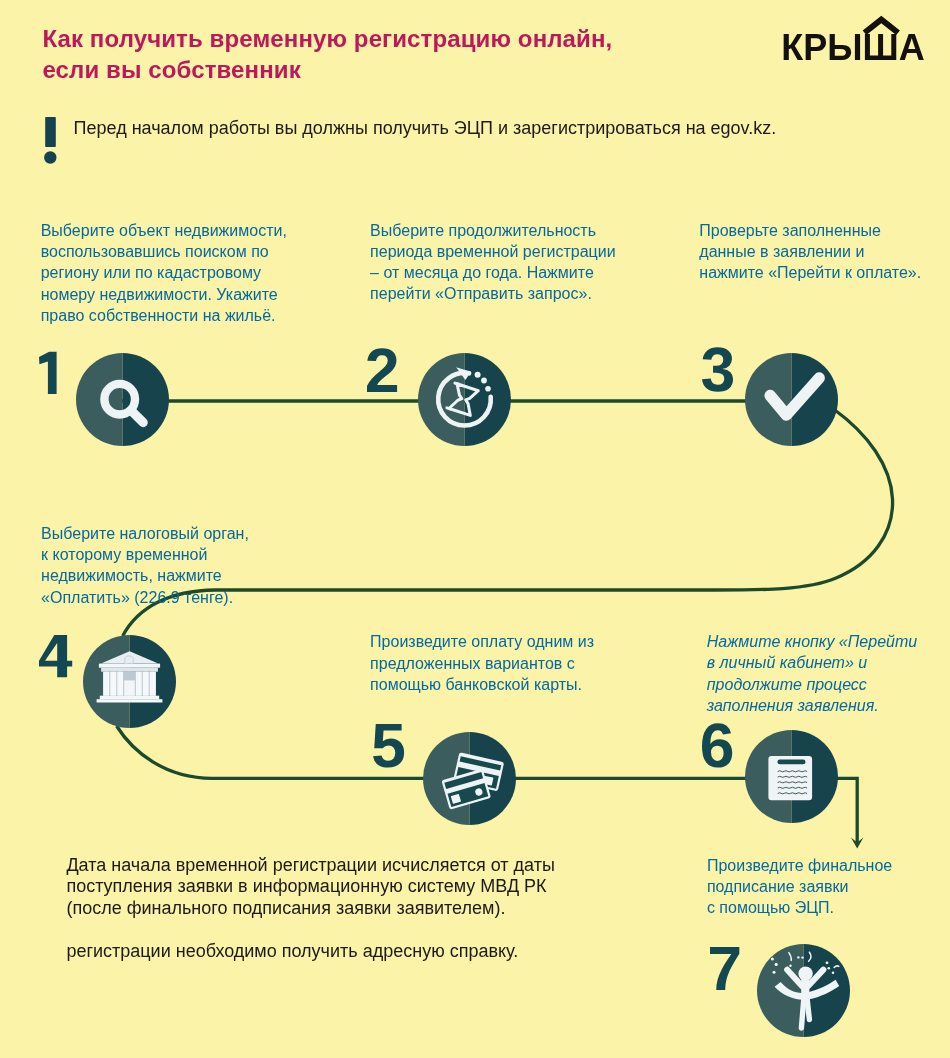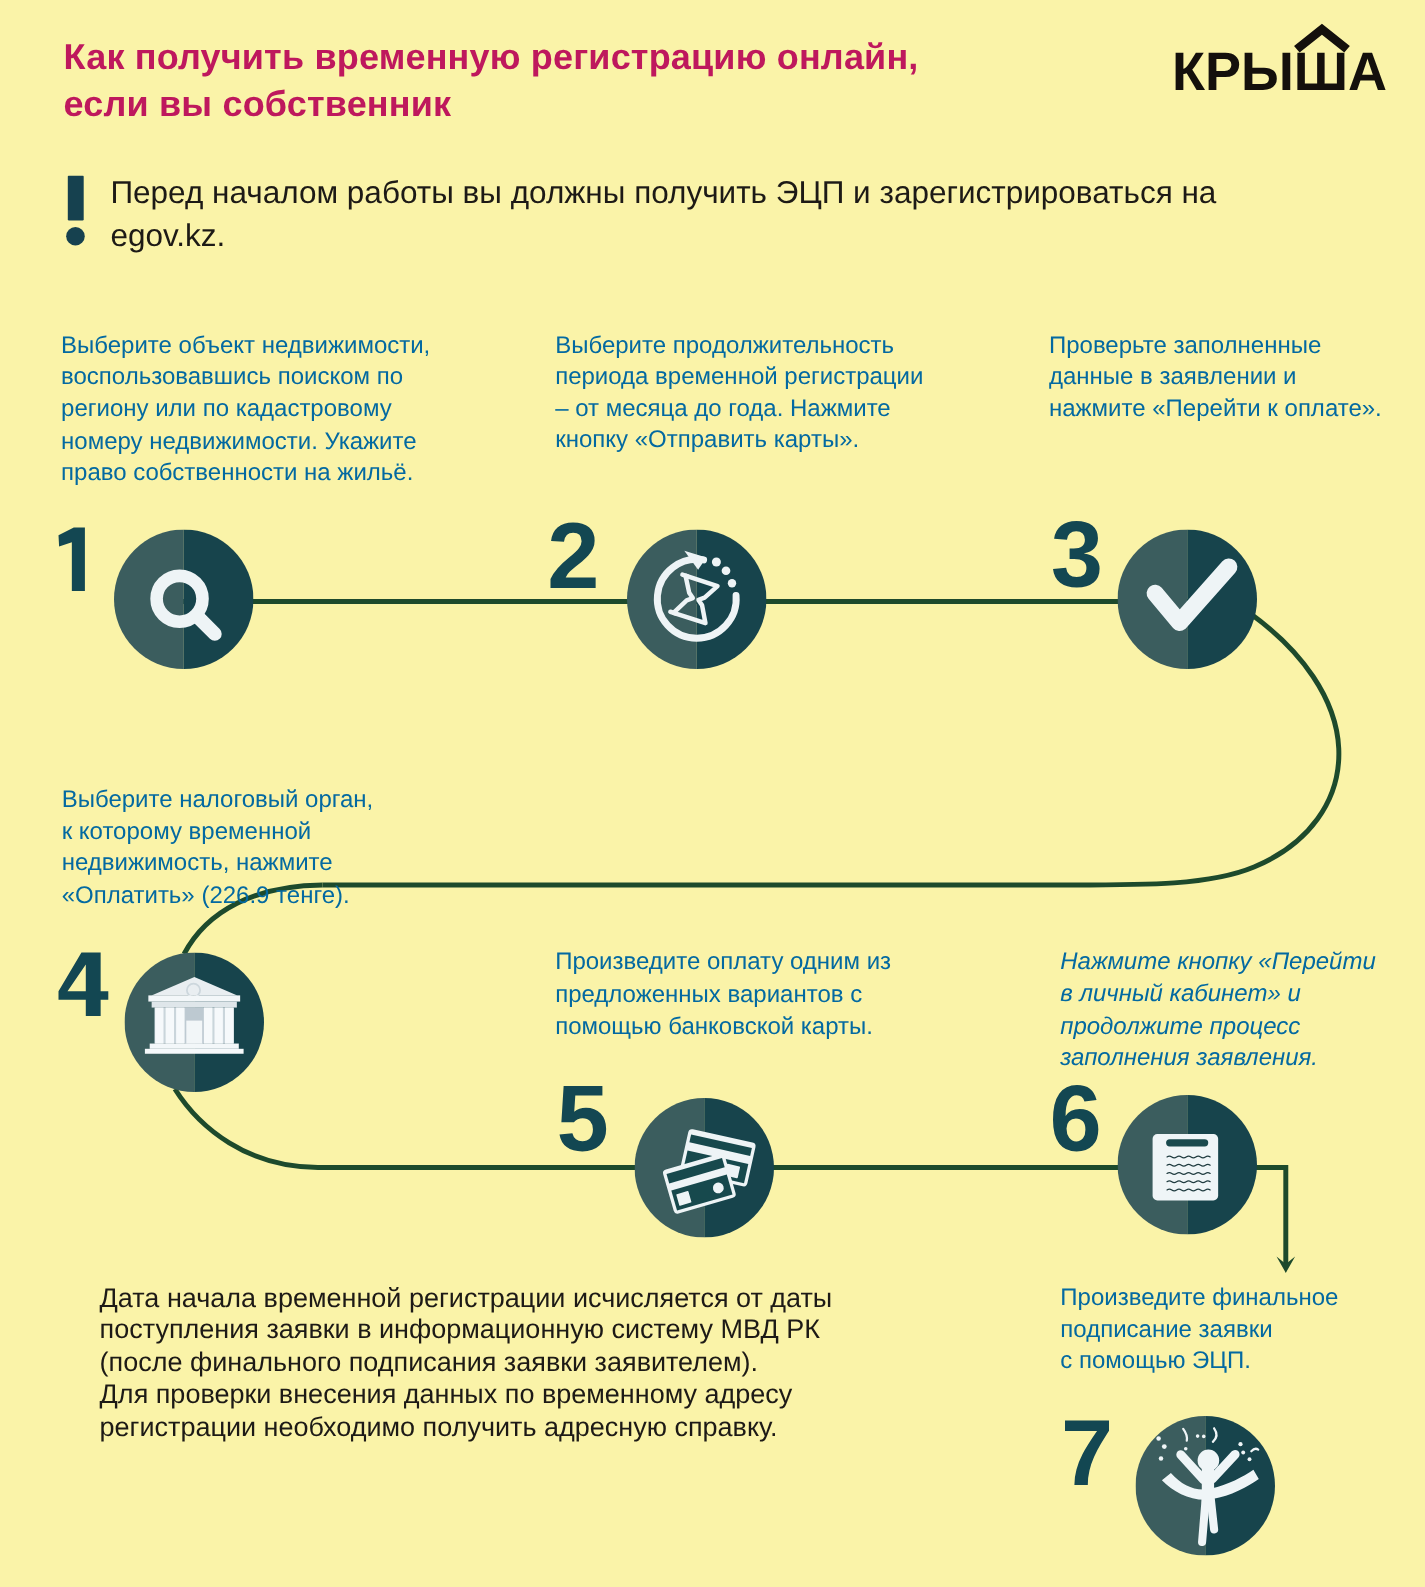--- a/index.html
+++ b/index.html
@@ -8,21 +8,21 @@
        -webkit-font-smoothing:antialiased;}
   #stage{position:absolute;left:0;top:0;width:950px;height:1058px;}
   .abs{position:absolute;}
 
   
   #title{left:42.4px;top:23px;width:660px;font-size:24px;font-weight:700;
          line-height:31px;color:#be185d;letter-spacing:0.12px;}
   #logo{left:780px;top:8px;width:150px;height:56px;}
 
   
-  #notice{left:73.6px;top:114px;width:790px;font-size:21px;line-height:29px;color:#1d1a16;}
+  #notice{left:73.6px;top:114px;width:790px;font-size:18px;line-height:29px;color:#1d1a16;}
   #bang{left:44px;top:117px;width:14px;height:47px;}
 
   
   .steptext{font-size:16px;line-height:21.2px;color:#0369a1;}
 
   
   .num{font-size:63px;font-weight:700;color:#134752;line-height:1;}
 
   
   .circ{position:absolute;width:93px;height:93px;}
@@ -122,21 +122,21 @@
               <path d="M 32.2 33.6 L 35.8 33.6 M 32.2 59.6 L 35.8 59.6"></path>
             </g>
           </g>
         </svg>
       </div>
       <div class="num" aria-label="2" style="left: 367.3px; top: 349.1px;">
         <svg width="40" height="45" viewBox="0 0 40 45" overflow="visible">
           <path fill-rule="evenodd" fill="#134752" d="M0.00 43.00V37.05Q1.68 33.36 4.78 29.85Q7.87 26.34 12.57 22.52Q17.09 18.86 18.91 16.48Q20.72 14.10 20.72 11.81Q20.72 6.20 15.08 6.20Q12.33 6.20 10.88 7.68Q9.43 9.16 9.00 12.12L0.37 11.63Q1.10 5.65 4.84 2.50Q8.58 -0.64 15.01 -0.64Q21.97 -0.64 25.70 2.53Q29.42 5.71 29.42 11.44Q29.42 14.47 28.23 16.91Q27.04 19.35 25.18 21.41Q23.32 23.47 21.04 25.27Q18.77 27.07 16.63 28.78Q14.50 30.49 12.74 32.23Q10.99 33.97 10.13 35.95H30.09V43.00Z"></path>
         </svg>
       </div>
-      <div class="steptext" style="left: 370.1px; top: 219.7px;"><span>Выберите продолжительность</span><br><span>периода временной регистрации</span><br><span>– от месяца до года. Нажмите</span><br><span>кнопку «Отправить карты».</span></div>
+      <div class="steptext" style="left: 370.1px; top: 219.7px;"><span>Выберите продолжительность</span><br><span>периода временной регистрации</span><br><span>– от месяца до года. Нажмите</span><br><span>перейти «Отправить запрос».</span></div>
       <div class="circ" style="left: 744.5px; top: 353px;">
         <svg width="93" height="93" viewBox="0 0 93 93">
           <defs>
             <clipPath id="cp2">
               <circle cx="46.5" cy="46.5" r="46.5"></circle>
             </clipPath>
           </defs>
           <g clip-path="url(#cp2)">
             <rect x="0" y="0" width="46.5" height="93" fill="#3b5d5e"></rect>
             <rect x="46.5" y="0" width="46.5" height="93" fill="#17444c"></rect>
@@ -304,15 +304,15 @@
         </svg>
       </div>
       <div class="num" aria-label="7" style="left: 710.2px; top: 947px;">
         <svg width="40" height="45" viewBox="0 0 40 45" overflow="visible">
           <path fill-rule="evenodd" fill="#134752" d="M29.33 6.81Q26.43 11.38 23.85 15.69Q21.27 19.99 19.35 24.34Q17.43 28.69 16.31 33.28Q15.20 37.87 15.20 43.00H6.26Q6.26 37.63 7.66 32.61Q9.06 27.59 11.72 22.39Q14.37 17.18 21.36 7.05H0.00V0.00H29.33Z"></path>
         </svg>
       </div>
       <div class="steptext" style="left: 706.9px; top: 855px;"><span>Произведите финальное</span><br><span>подписание заявки</span><br><span>с помощью ЭЦП.</span></div>
     </div>
 
-  <div class="abs" id="footnote"><span>Дата начала временной регистрации исчисляется от даты</span><br><span>поступления заявки в информационную систему МВД РК</span><br><span>(после финального подписания заявки заявителем).</span><br><span>Для проверки внесения данных по временному адресу</span><br><span>регистрации необходимо получить адресную справку.</span></div>
+  <div class="abs" id="footnote"><span>Дата начала временной регистрации исчисляется от даты</span><br><span>поступления заявки в информационную систему МВД РК</span><br><span>(после финального подписания заявки заявителем).</span><br><br><span>регистрации необходимо получить адресную справку.</span></div>
 
 </div>
 
 </body></html>

